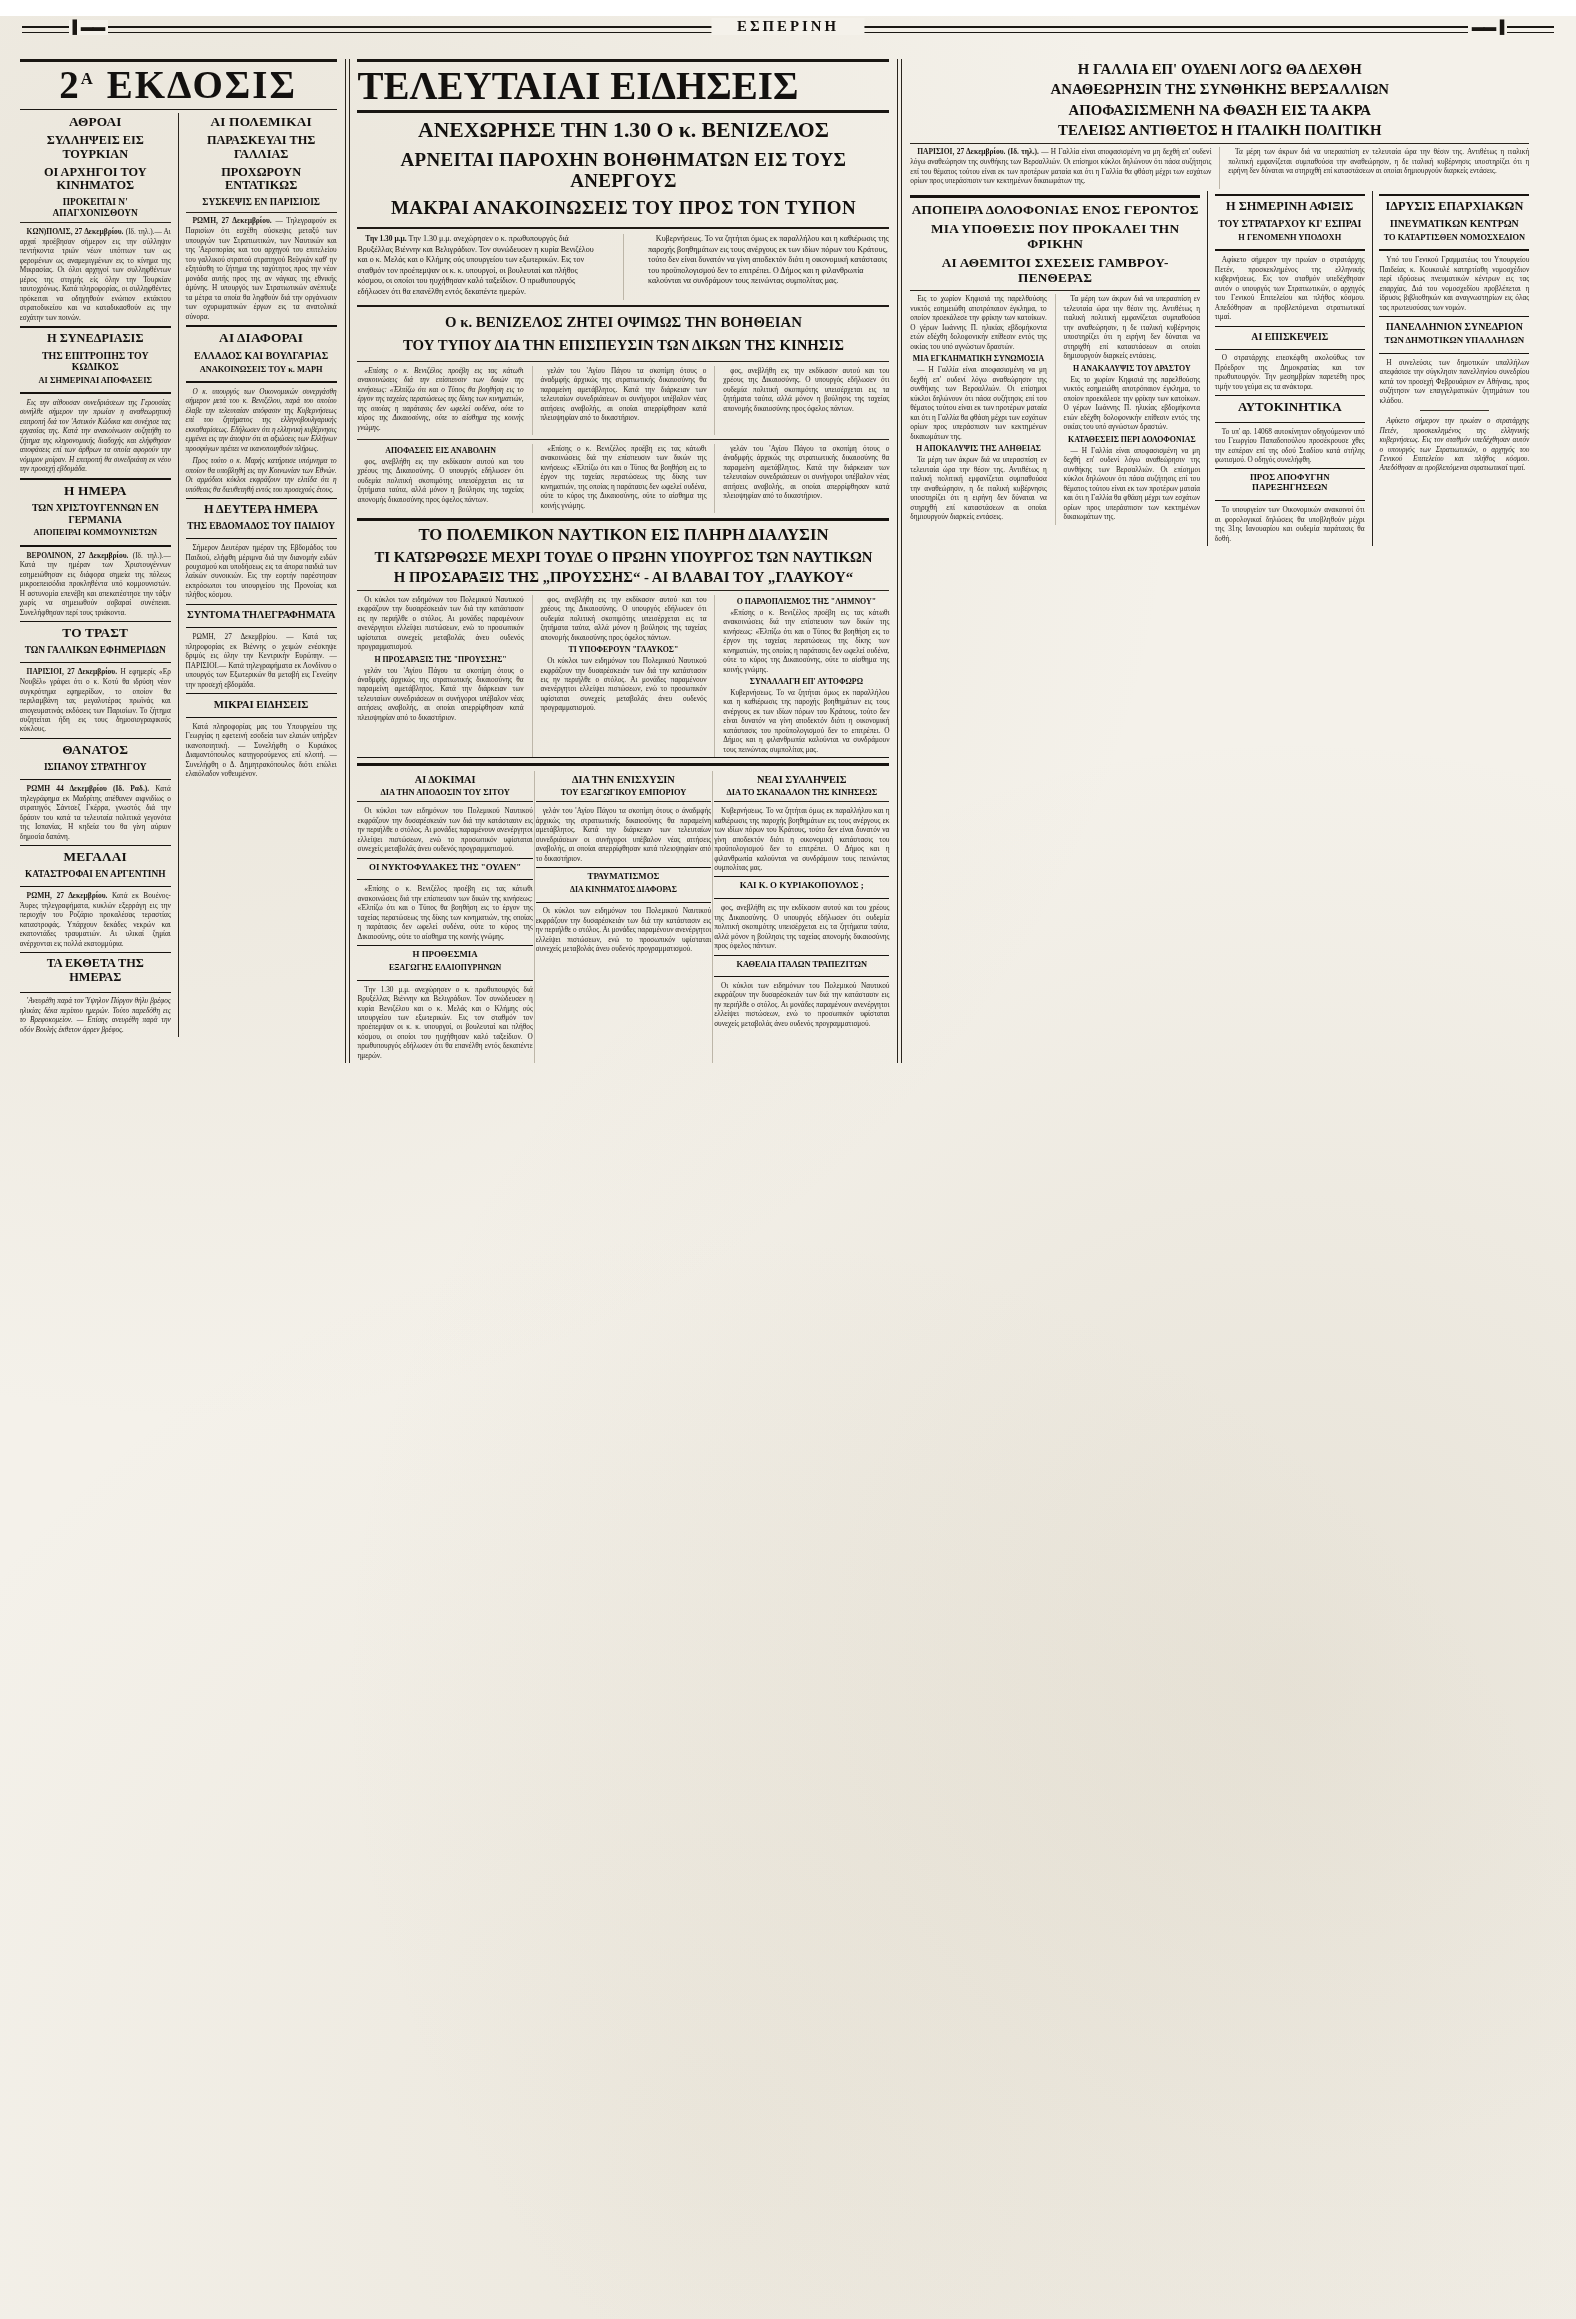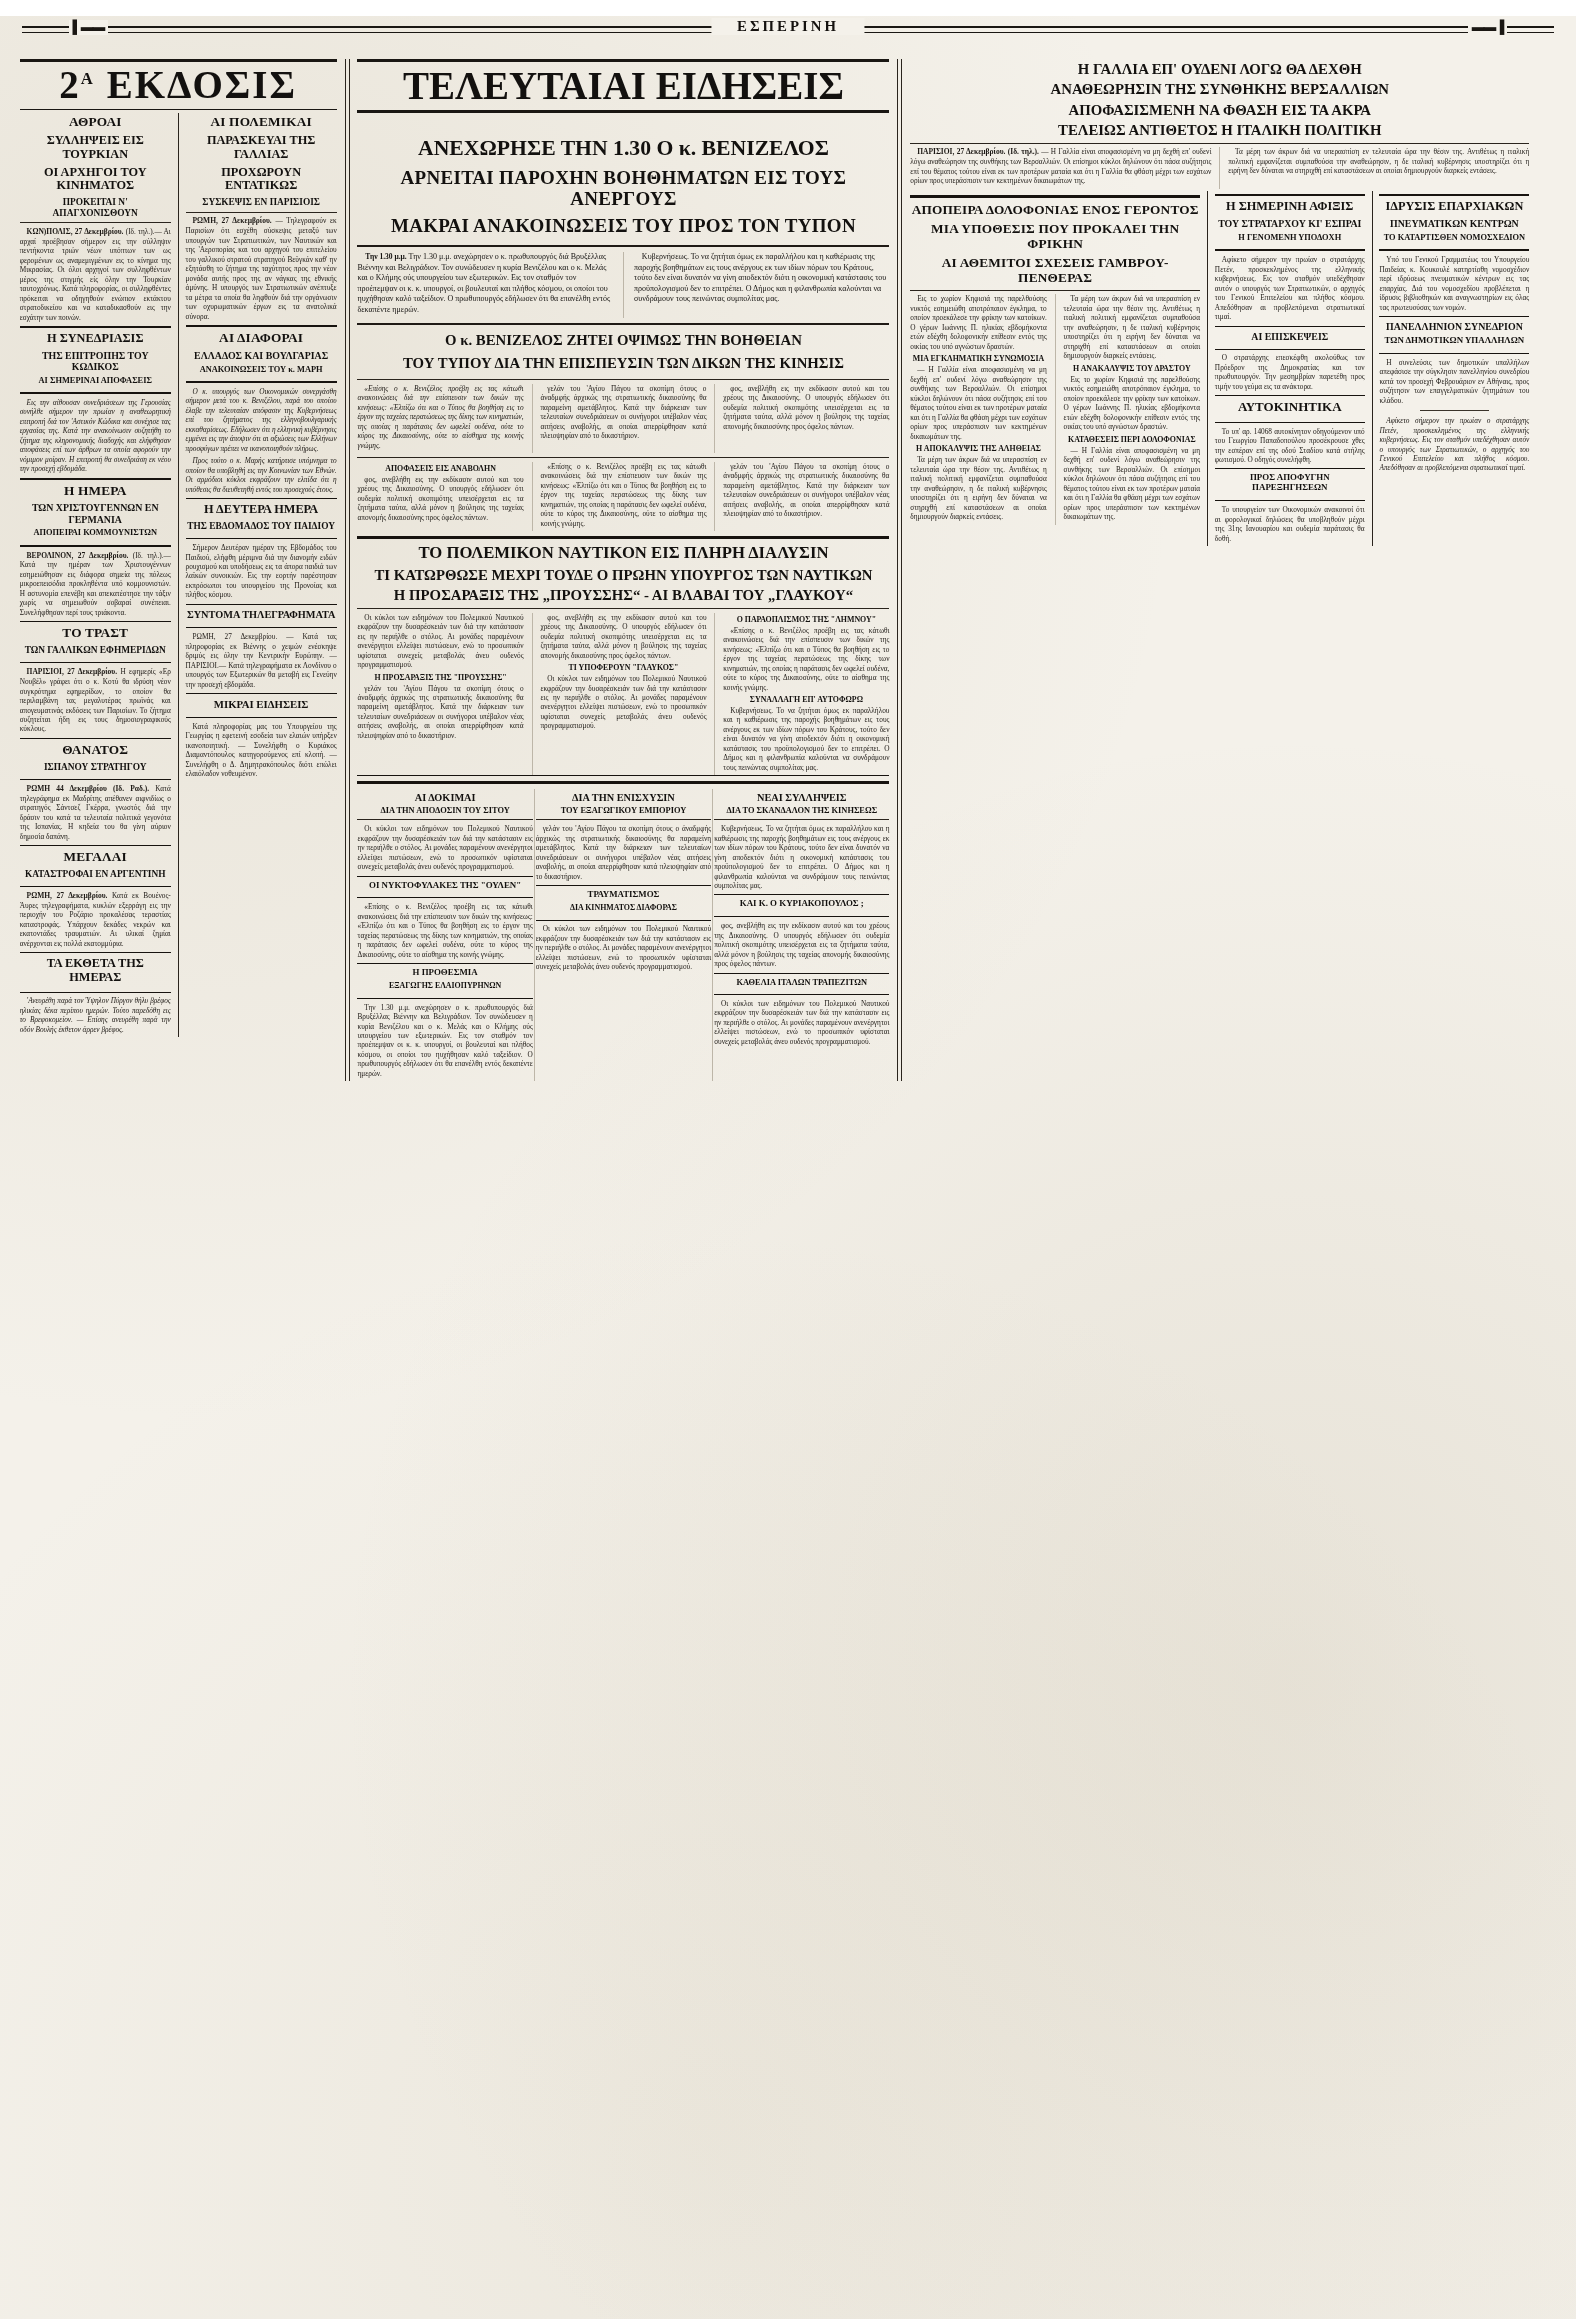--- a/index.html
+++ b/index.html
@@ -103,25 +103,25 @@
     font-weight: bold;
     letter-spacing: 2px;
     line-height: 1.0;
     font-family: "Liberation Serif", serif;
   }
   .edition-title sup {
     font-size: 16.7px;
     vertical-align: super;
   }
   .center-banner {
-    text-align: center;
+    text-align: left;
     border-top: 3px solid #1a1713;
     border-bottom: 3px solid #1a1713;
     padding: 3.9px 0 5.9px 0;
-    margin-bottom: 21px;
+    margin-bottom: 3px;
   }
   .center-banner .t {
     font-size: 39px;
     font-weight: bold;
     letter-spacing: 0px;
     line-height: 1.0;
   }
 
   
   .hl {
@@ -328,21 +328,21 @@
 
       <div class="center-banner">
         <div class="t">ΤΕΛΕΥΤΑΙΑΙ ΕΙΔΗΣΕΙΣ</div>
       </div>
 
       <div class="hl hl-22">ΑΝΕΧΩΡΗΣΕ ΤΗΝ 1.30 Ο κ. ΒΕΝΙΖΕΛΟΣ</div>
       <div class="hl hl-19">ΑΡΝΕΙΤΑΙ ΠΑΡΟΧΗΝ ΒΟΗΘΗΜΑΤΩΝ ΕΙΣ ΤΟΥΣ ΑΝΕΡΓΟΥΣ</div>
       <div class="hl hl-19">ΜΑΚΡΑΙ ΑΝΑΚΟΙΝΩΣΕΙΣ ΤΟΥ ΠΡΟΣ ΤΟΝ ΤΥΠΟΝ</div>
       <div class="rule-med"></div>
 
-      <div style="display:flex; gap:10px;">
+      <div style="display:flex; gap:24px;">
         <div style="flex:1;" class="lead">
           <p><span class="datatag">Την 1.30 μ.μ.</span> <span>Την 1.30 μ.μ. ανεχώρησεν ο κ. πρωθυπουργός διά Βρυξέλλας Βιέννην και Βελιγράδιον. Τον συνώδευσεν η κυρία Βενιζέλου και ο κ. Μελάς και ο Κλήμης ούς υπουργείου των εξωτερικών. Εις τον σταθμόν τον προέπεμψαν οι κ. κ. υπουργοί, οι βουλευταί και πλήθος κόσμου, οι οποίοι του ηυχήθησαν καλό ταξείδιον. Ο πρωθυπουργός εδήλωσεν ότι θα επανέλθη εντός δεκαπέντε ημερών.</span></p>
         </div>
         <div style="width:0;border-left:1px solid #bdb6a8;"></div>
         <div style="flex:1;" class="lead">
           <p>Κυβερνήσεως. Το να ζητήται όμως εκ παραλλήλου και η καθιέρωσις της παροχής βοηθημάτων εις τους ανέργους εκ των ιδίων πόρων του Κράτους, τούτο δεν είναι δυνατόν να γίνη αποδεκτόν διότι η οικονομική κατάστασις του προϋπολογισμού δεν το επιτρέπει. Ο Δήμος και η φιλανθρωπία καλούνται να συνδράμουν τους πεινώντας συμπολίτας μας.</p>
         </div>
       </div>
 
       <div class="rule-med"></div>

